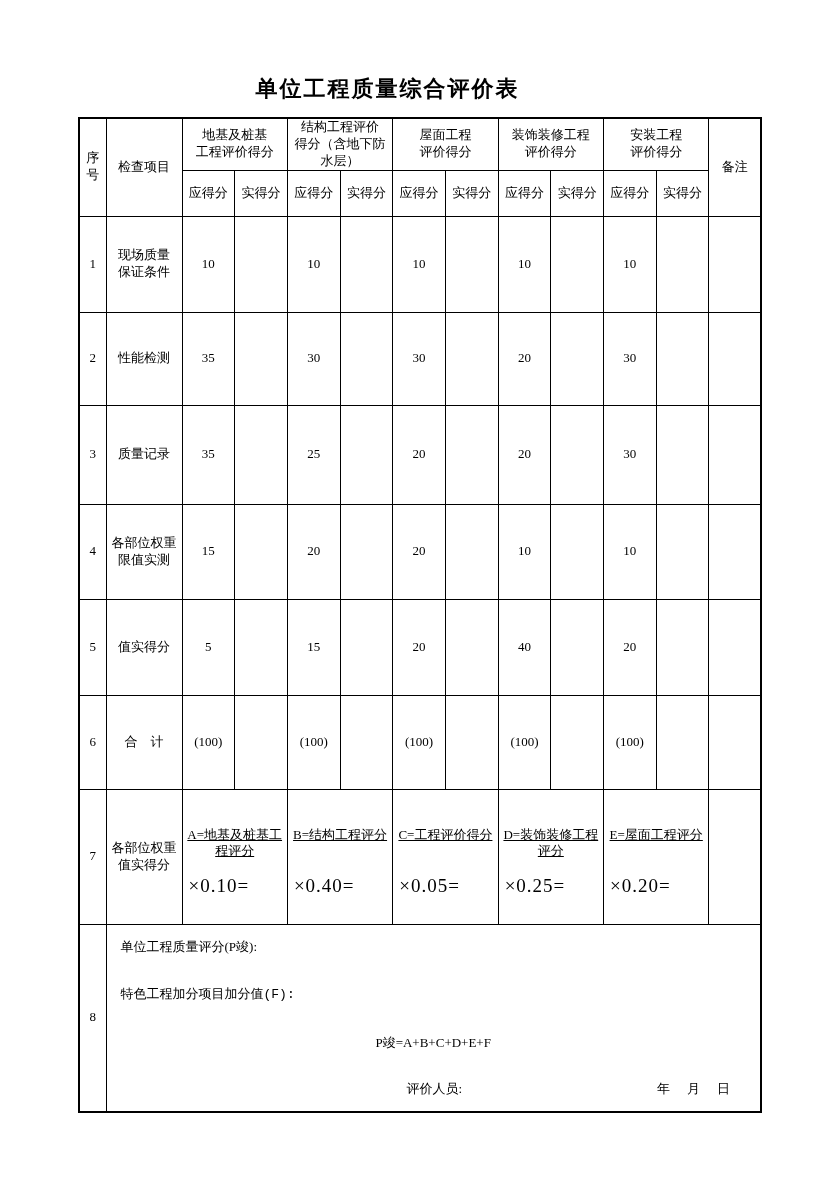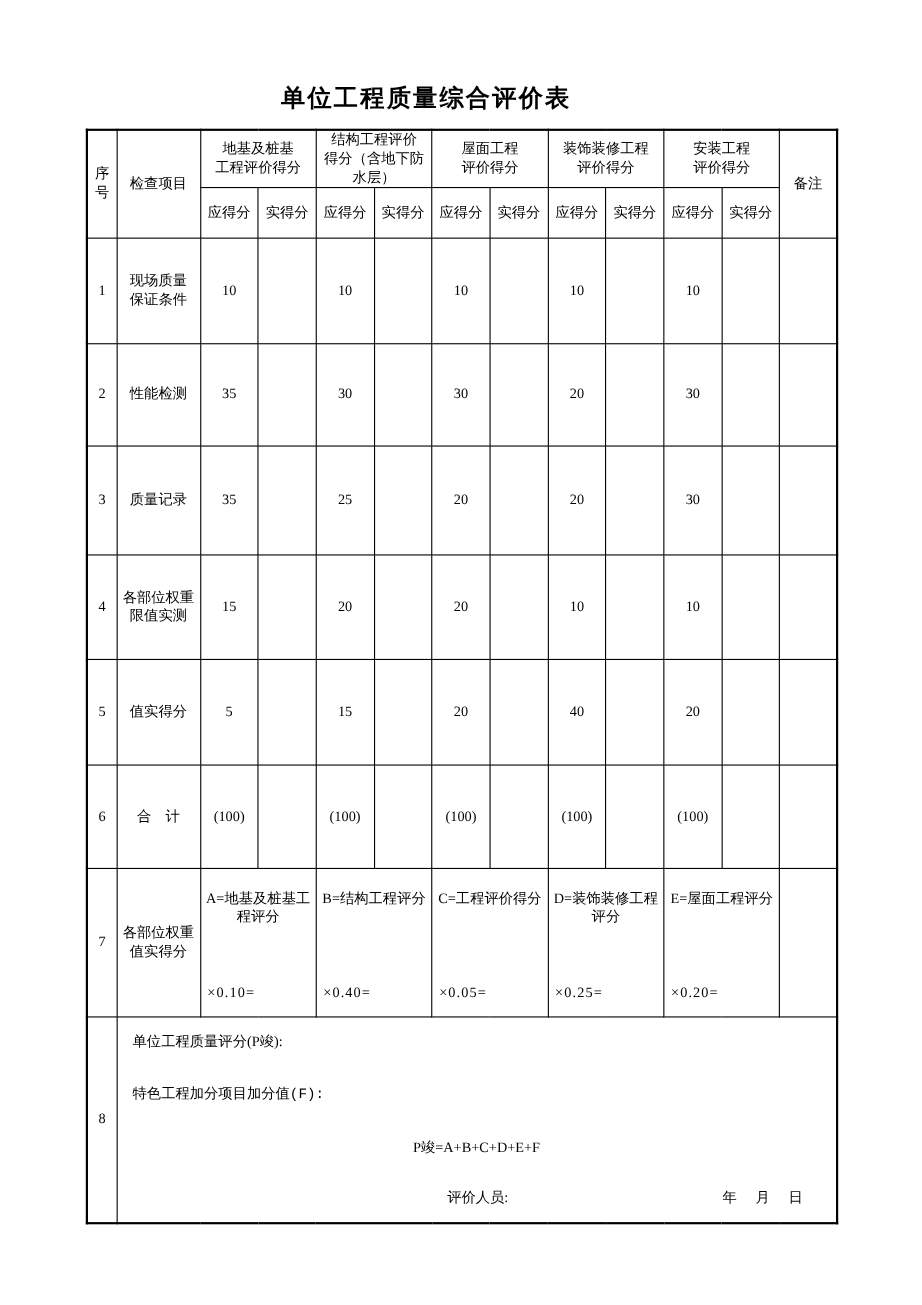--- a/index.html
+++ b/index.html
@@ -38,24 +38,24 @@
   tr.r2 { height: 93px; }
   tr.r3 { height: 99px; }
   tr.r4 { height: 95px; }
   tr.r5 { height: 96px; }
   tr.r6 { height: 94px; }
   tr.r7 { height: 135px; }
   tr.r8 { height: 188px; }
 
   .seq-head { line-height: 1.9; }
 
-  td.weight-cell { position: relative; vertical-align: top; padding-top: 2px; }
+  td.weight-cell { position: relative; vertical-align: top; padding-top: 20px; text-decoration: underline; }
   td.weight-cell .mult {
-    position: absolute; left: 6px; top: 104px;
-    font-size: 13px; letter-spacing: 1px;
+    position: absolute; left: 6px; top: 84px;
+    font-size: 19px; letter-spacing: 1px;
   }
 
   td.summary-cell { position: relative; vertical-align: top; text-align: left; margin-top: 19px; }
   .summary-cell .s-line1 { position: absolute; left: 14px; top: 14px; }
   .summary-cell .s-line2 { position: absolute; left: 14px; top: 62px; font-family: Liberation Mono, monospace; }
   .summary-cell .s-formula { position: absolute; left: 0; top: 110px; width: 100%; text-align: center; }
   .summary-cell .s-evaluator { position: absolute; left: 300px; top: 156px; }
   .summary-cell .s-date { position: absolute; right: 28px; top: 156px; letter-spacing: 2px; }
 </style>
 </head>

